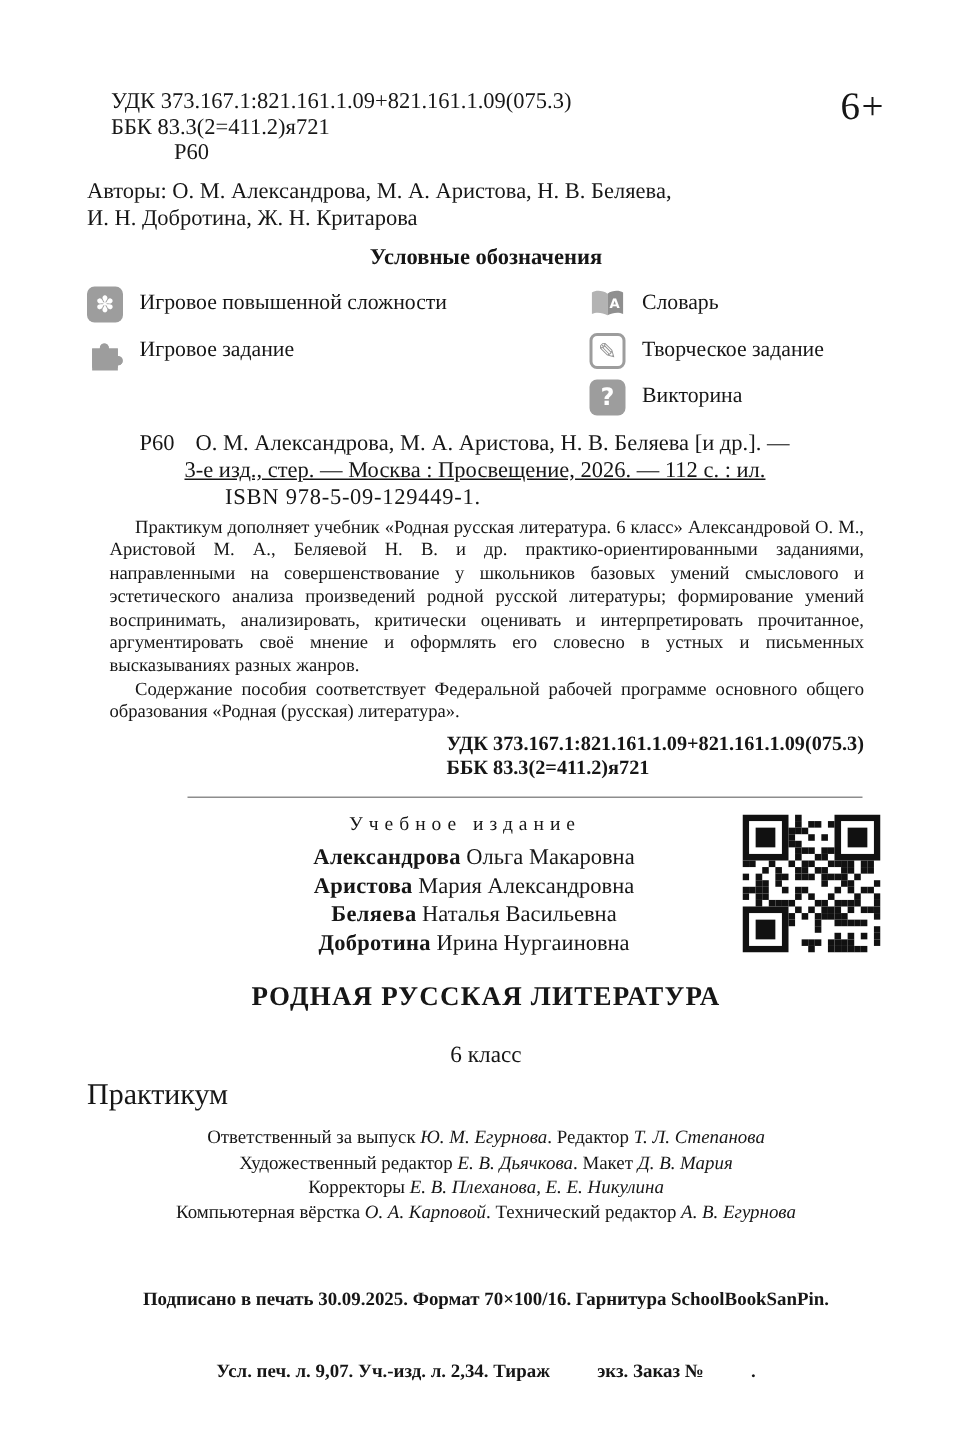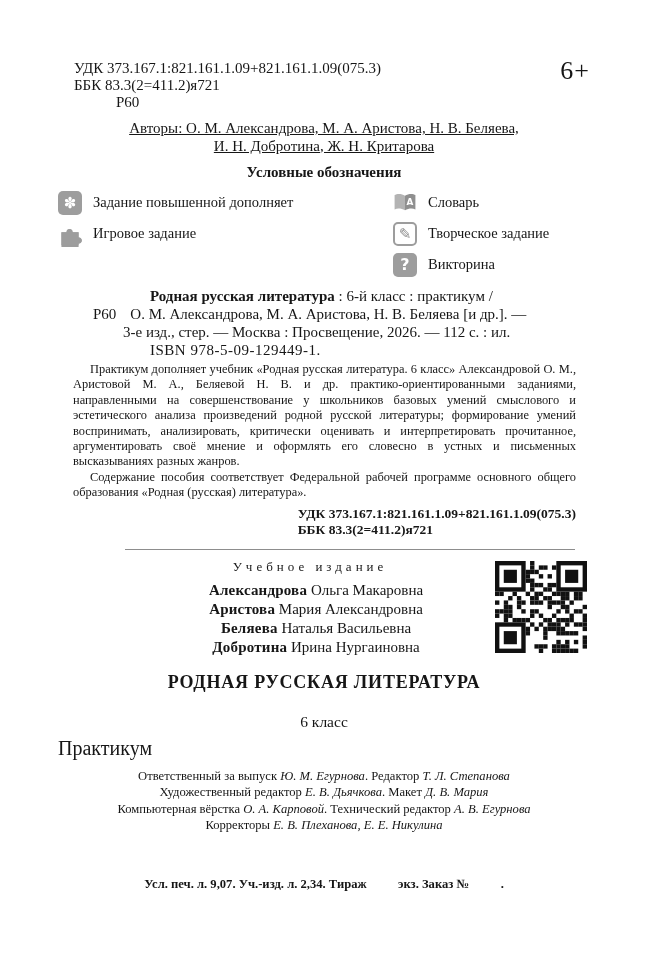--- a/index.html
+++ b/index.html
@@ -7,42 +7,42 @@
   body { font-family:"Liberation Serif", "DejaVu Serif", serif; color:#161616; }
   .page { width:648px; height:954px; padding:60px 58px 30px 58px; position:relative; }
 
   
   .top-row { display:flex; justify-content:space-between; align-items:flex-start; }
   .codes { margin-left:16px; font-size:15px; line-height:17px; }
   .codes .r60 { padding-left:42px; }
   .age { font-size:26px; line-height:26px; margin-top:-2px; letter-spacing:1px; }
 
   
-  .authors { text-align:center; margin-top:9px; font-size:15px; line-height:17.5px;text-decoration:underline; }
+  .authors { margin-top:9px; font-size:15px; line-height:17.5px; }
 
   
   .legend-title { text-align:center; font-weight:bold; font-size:15px; margin-top:9px; }
   .legend { display:flex; margin-top:6px; }
   .legend-col-left { flex:0 0 335px; }
   .legend-col-right { flex:1; }
   .legend-row { display:flex; align-items:center; height:31px; }
   .legend-row .lbl { font-size:14.5px; margin-left:11px; }
   .ic { width:24px; height:24px; flex:0 0 24px; display:flex; align-items:center; justify-content:center; }
   .ic-box { background:#9d9d9d; border-radius:5px; color:#fff; }
   .ic-flower { font-size:15px; font-family:"DejaVu Sans", sans-serif; }
   .ic-pen { background:#fff; border:2px solid #9d9d9d; border-radius:5px; color:#8f8f8f;
             font-size:15px; font-family:"DejaVu Sans", sans-serif; }
   .ic-q { font-weight:bold; font-size:16px; font-family:"DejaVu Sans", sans-serif; }
 
   
   .biblio { margin-left:18px; margin-top:7px; font-size:15px; line-height:18px; }
   .biblio .l1 { padding-left:74px; }
   .biblio .l2 { padding-left:17px; }
   .biblio .l2 .code { margin-right:14px; }
-  .biblio .l3 { padding-left:47px; }
+  .biblio .l3 { padding-left:47px;text-decoration:underline; }
   .biblio .l4 { padding-left:74px; letter-spacing:0.5px; }
 
   
   .annotation { margin:3px 14px 0 15px; font-size:12.4px; line-height:15.4px; text-align:justify; }
   .annotation p { text-indent:17px; }
 
   
   .udkbbk-wrap { text-align:right; margin-top:5px; margin-right:14px; }
   .udkbbk { display:inline-block; text-align:left; font-weight:bold; font-size:13.5px; line-height:16.5px; }
 
@@ -86,21 +86,21 @@
   <div class="authors">
     <div>Авторы: О. М. Александрова, М. А. Аристова, Н. В. Беляева,</div>
     <div>И. Н. Добротина, Ж. Н. Критарова</div>
   </div>
 
   <div class="legend-title">Условные обозначения</div>
   <div class="legend">
     <div class="legend-col-left">
       <div class="legend-row">
         <span class="ic ic-box ic-flower">✽</span>
-        <span class="lbl">Задание повышенной дополняет</span>
+        <span class="lbl">Игровое повышенной сложности</span>
       </div>
       <div class="legend-row">
         <span class="ic">
           <svg width="26" height="26" viewBox="0 0 28 28">
               <path fill="#9d9d9d" d="M4 12 h6 c-0.5-5 7.5-5 7 0 h7 v6 c5-0.5 5 7.5 0 7 v-1 6 h-20 z M4 12 v15"></path>
               <path fill="#9d9d9d" d="M4 12 h6 c0-5 7-5 7 0 h7 v6 c5 0 5 7 0 7 v2 h-20 z"></path>
             </svg>
         </span>
         <span class="lbl">Игровое задание</span>
       </div>
@@ -121,21 +121,20 @@
         <span class="lbl">Творческое задание</span>
       </div>
       <div class="legend-row">
         <span class="ic ic-box ic-q">?</span>
         <span class="lbl">Викторина</span>
       </div>
     </div>
   </div>
 
   <div class="biblio">
-    <div class="l1"><b>Родная русская литература</b><span> : 6-й класс : практикум /</span></div>
     <div class="l2"><span class="code">Р60</span><span>О. М. Александрова, М. А. Аристова, Н. В. Беляева [и др.]. —</span></div>
     <div class="l3">3-е изд., стер. — Москва : Просвещение, 2026. — 112 с. : ил.</div>
     <div class="l4">ISBN 978-5-09-129449-1.</div>
   </div>
 
   <div class="annotation">
     <p>Практикум дополняет учебник «Родная русская литература. 6 класс» Александровой О. М., Аристовой М. А., Беляевой Н. В. и др. практико-ориентированными заданиями, направленными на совершенствование у школьников базовых умений смыслового и эстетического анализа произведений родной русской литературы; формирование умений воспринимать, анализировать, критически оценивать и интерпретировать прочитанное, аргументировать своё мнение и оформлять его словесно в устных и письменных высказываниях разных жанров.</p>
     <p>Содержание пособия соответствует Федеральной рабочей программе основного общего образования «Родная (русская) литература».</p>
   </div>
 
@@ -311,24 +310,25 @@
     </div>
   </div>
 
   <div class="book-title">РОДНАЯ РУССКАЯ ЛИТЕРАТУРА</div>
   <div class="book-sub">6 класс</div>
   <div class="book-type">Практикум</div>
 
   <div class="credits">
     <div><span>Ответственный за выпуск </span><span class="it">Ю. М. Егурнова</span><span>. Редактор </span><span class="it">Т. Л. Степанова</span></div>
     <div><span>Художественный редактор </span><span class="it">Е. В. Дьячкова</span><span>. Макет </span><span class="it">Д. В. Мария</span></div>
+    <div><span>Корректоры </span><span class="it">Е. В. Плеханова, Е. Е. Никулина</span><span></span><span class="it"></span></div>
     <div><span>Компьютерная вёрстка </span><span class="it">О. А. Карповой</span><span>. Технический редактор </span><span class="it">А. В. Егурнова</span></div>
-    <div><span>Корректоры </span><span class="it">Е. В. Плеханова, Е. Е. Никулина</span><span></span><span class="it"></span></div>
   </div>
 
   <div class="printinfo">
+    <div>Подписано в печать 30.09.2025. Формат 70×100/16. Гарнитура SchoolBookSanPin.</div>
     <div>Усл. печ. л. 9,07. Уч.-изд. л. 2,34. Тираж          экз. Заказ №          .</div>
     
     
     
   </div>
 
 </div>
 
 </body></html>

